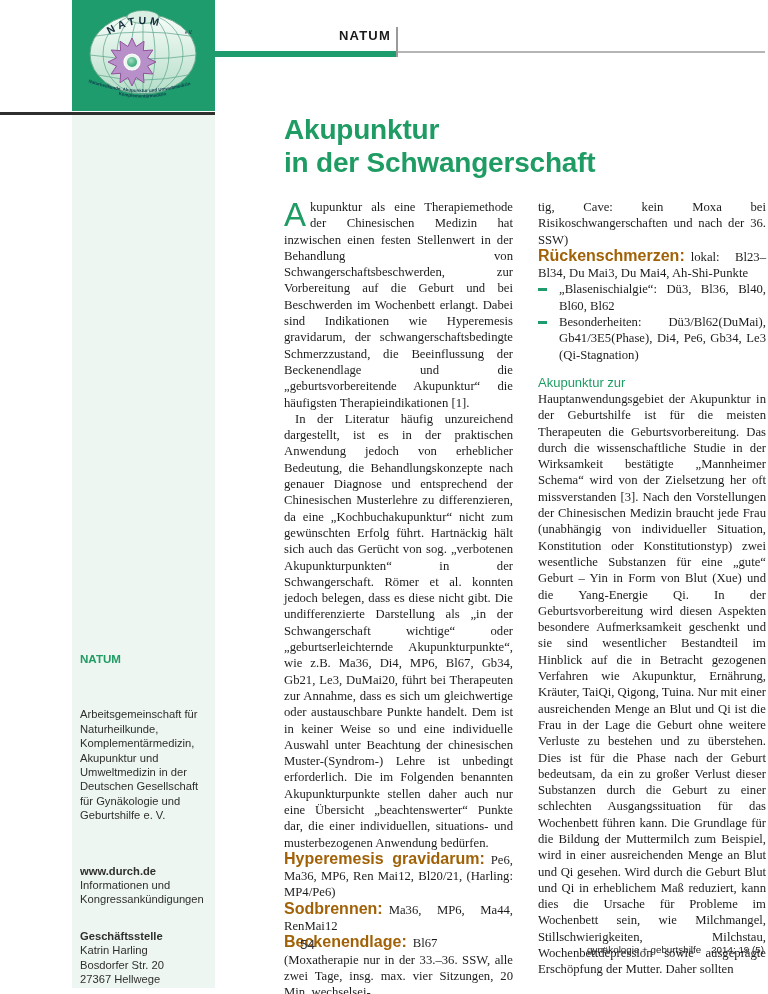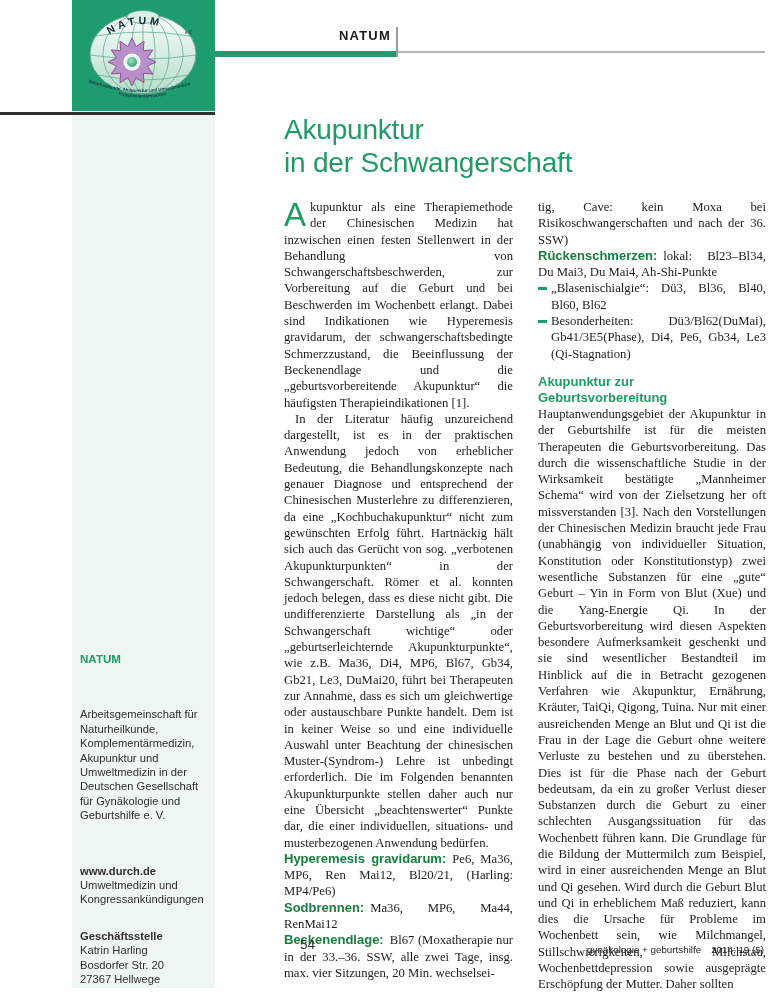--- a/index.html
+++ b/index.html
@@ -16,38 +16,38 @@
 
   
   .masthead-label { position:absolute; left:215px; top:28px; width:176px; text-align:right;
     font-weight:bold; font-size:13px; letter-spacing:1.2px; color:#1a1a1a; }
   .masthead-vline { position:absolute; left:396px; top:27px; width:2px; height:30px; background:#9a9a9a; }
   .masthead-greenbar { position:absolute; left:215px; top:51px; width:181px; height:6px; background:#1e9c6e; }
   .masthead-grayline { position:absolute; left:398px; top:51px; width:367px; height:2px; background:#b5b5b5; }
 
   
   .article-title { position:absolute; left:284px; top:113px; font-size:28px; line-height:33px;
-    font-weight:400; color:#1f9c64; letter-spacing:-0.2px; }
+    font-weight:700; color:#1f9c64; letter-spacing:-0.2px; }
 
   
   .col-left  { position:absolute; left:284px; top:199px; width:229px; }
   .col-right { position:absolute; left:538px; top:199px; width:228px; }
   .body-text { font-family:"Liberation Serif", serif; font-size:12.7px; line-height:16.3px;
     color:#1c1c1c; text-align:justify; }
   .body-text p { margin:0; }
   .indent { text-indent:11px; }
   .entry { margin-top:11px; }
-  .entry-label { font-family:"Liberation Sans", sans-serif; font-weight:bold; font-size:13px;
-    margin-right:6px; color:#15803d; }
+  .entry-label { font-family:"Liberation Sans", sans-serif; font-weight:bold; font-size:16px;
+    margin-right:6px; color:#a16207; }
   .dropcap { float:left; font-family:"Liberation Sans", sans-serif; font-weight:400;
     font-size:33px; line-height:28px; color:#1f9c64; padding:2px 4px 0 0; }
   .bullet { display:flex; }
   .bullet .dash { width:9px; height:2.6px; background:#1e9c6e; margin:7px 4px 0 0; flex:0 0 auto; }
-  .bullet .btext { flex:1; text-align:justify; }
-  .subheading { margin-top:12px; font-family:"Liberation Sans", sans-serif; font-weight:bold;
+  .bullet .btext { flex:1; text-align:justify;margin-left:8px; }
+  .subheading { margin-top:12px; font-family:"Liberation Sans", sans-serif; font-weight:normal;
     font-size:13px; line-height:16px; color:#1f9c64; }
   .after-sub { margin-top:2px; }
 
   
   .sidebar-text { position:absolute; left:80px; top:652px; width:130px;
     font-size:11.2px; line-height:14.4px; color:#2f2f2f; }
   .sidebar-text .green-label { color:#1f9c64; font-weight:bold; font-size:11.6px; margin-bottom:9px; }
   .sidebar-text .blk { margin-bottom:9px;margin-top:41px; }
   .sidebar-text .blk2 { margin-bottom:15px; margin-top:22px; }
   .bold { font-weight:bold; }
@@ -130,31 +130,30 @@
     <div class="bullet">
         <span class="dash"></span>
         <span class="btext">„Blasenischialgie“: Dü3, Bl36, Bl40, Bl60, Bl62</span>
       </div>
     <div class="bullet">
         <span class="dash"></span>
         <span class="btext">Besonderheiten: Dü3/Bl62(DuMai), Gb41/3E5(Phase), Di4, Pe6, Gb34, Le3 (Qi-Stagnation)</span>
       </div>
     <div class="subheading">
       <div>Akupunktur zur</div>
-      <div>Geburtsvorbereitung</div>
     </div>
     <p class="after-sub">Hauptanwendungsgebiet der Akupunktur in der Geburtshilfe ist für die meisten Therapeuten die Geburtsvorbereitung. Das durch die wissenschaftliche Studie in der Wirksamkeit bestätigte „Mannheimer Schema“ wird von der Zielsetzung her oft missverstanden [3]. Nach den Vorstellungen der Chinesischen Medizin braucht jede Frau (unabhängig von individueller Situation, Konstitution oder Konstitutionstyp) zwei wesentliche Substanzen für eine „gute“ Geburt – Yin in Form von Blut (Xue) und die Yang-Energie Qi. In der Geburtsvorbereitung wird diesen Aspekten besondere Aufmerksamkeit geschenkt und sie sind wesentlicher Bestandteil im Hinblick auf die in Betracht gezogenen Verfahren wie Akupunktur, Ernährung, Kräuter, TaiQi, Qigong, Tuina. Nur mit einer ausreichenden Menge an Blut und Qi ist die Frau in der Lage die Geburt ohne weitere Verluste zu bestehen und zu überstehen. Dies ist für die Phase nach der Geburt bedeutsam, da ein zu großer Verlust dieser Substanzen durch die Geburt zu einer schlechten Ausgangssituation für das Wochenbett führen kann. Die Grundlage für die Bildung der Muttermilch zum Beispiel, wird in einer ausreichenden Menge an Blut und Qi gesehen. Wird durch die Geburt Blut und Qi in erheblichem Maß reduziert, kann dies die Ursache für Probleme im Wochenbett sein, wie Milchmangel, Stillschwierigkeiten, Milchstau, Wochenbettdepression sowie ausgeprägte Erschöpfung der Mutter. Daher sollten</p>
   </div>
 
   <div class="sidebar-text">
     <div class="green-label">NATUM</div>
     <div class="blk">Arbeitsgemeinschaft für Naturheilkunde, Komplementärmedizin, Akupunktur und Umweltmedizin in der Deutschen Gesellschaft für Gynäkologie und Geburtshilfe e. V.</div>
     <div class="blk">
       <div class="bold">www.durch.de</div>
-      <div>Umweltmedizin und Kongressankündigungen</div>
+      <div>Informationen und Kongressankündigungen</div>
     </div>
     <div class="blk2">
       <div class="bold">Geschäftsstelle</div>
       <div>Katrin Harling</div>
       <div>Bosdorfer Str. 20</div>
       <div>27367 Hellwege</div>
     </div>
     <div class="blk">
       <div>Tel.: (0 42 64) 8 37 45 42</div>
       <div>Fax: (0 42 64) 8 37 79 46</div>

